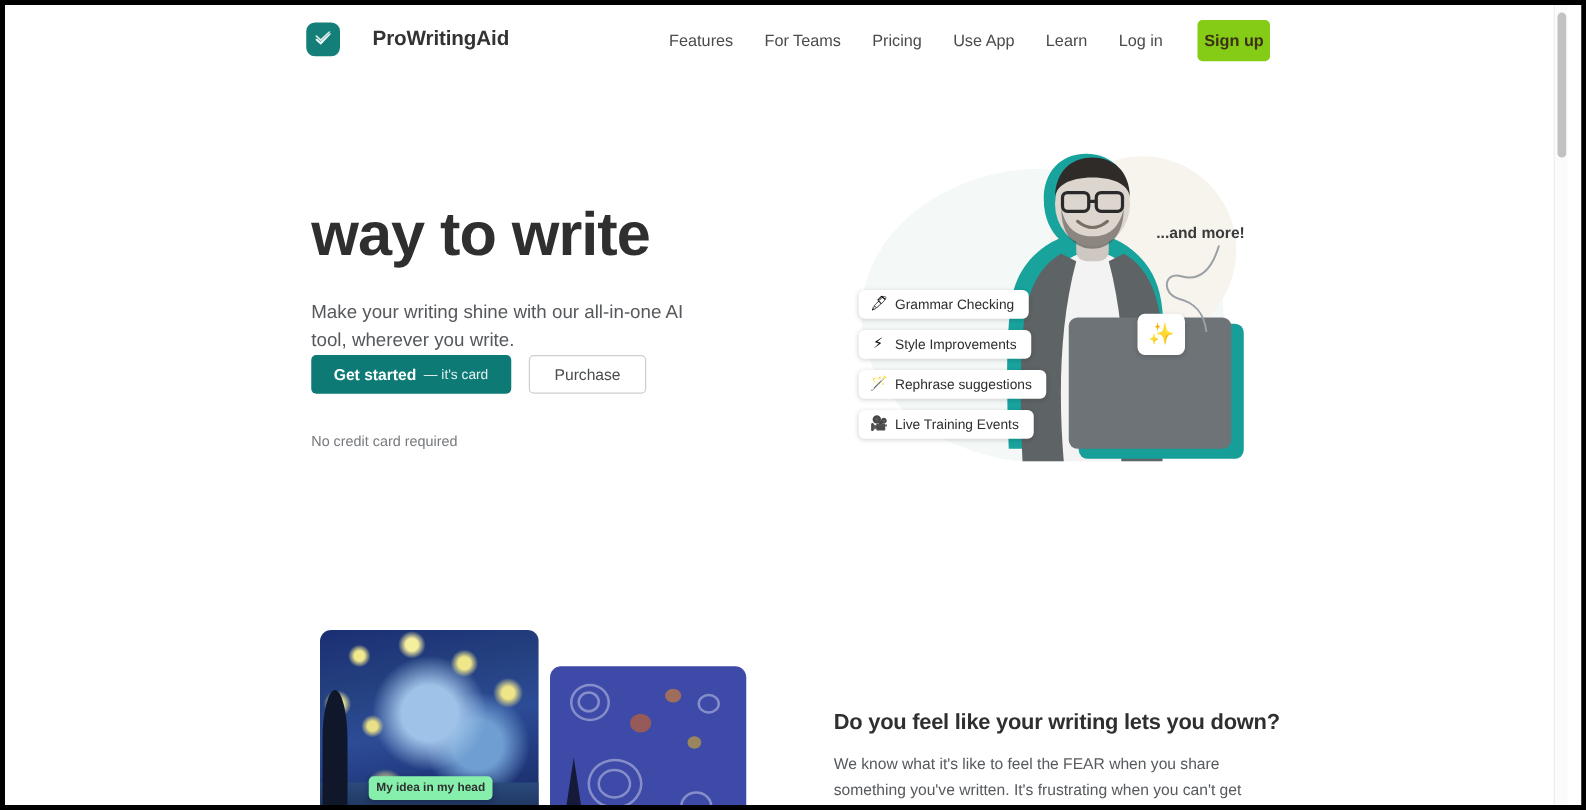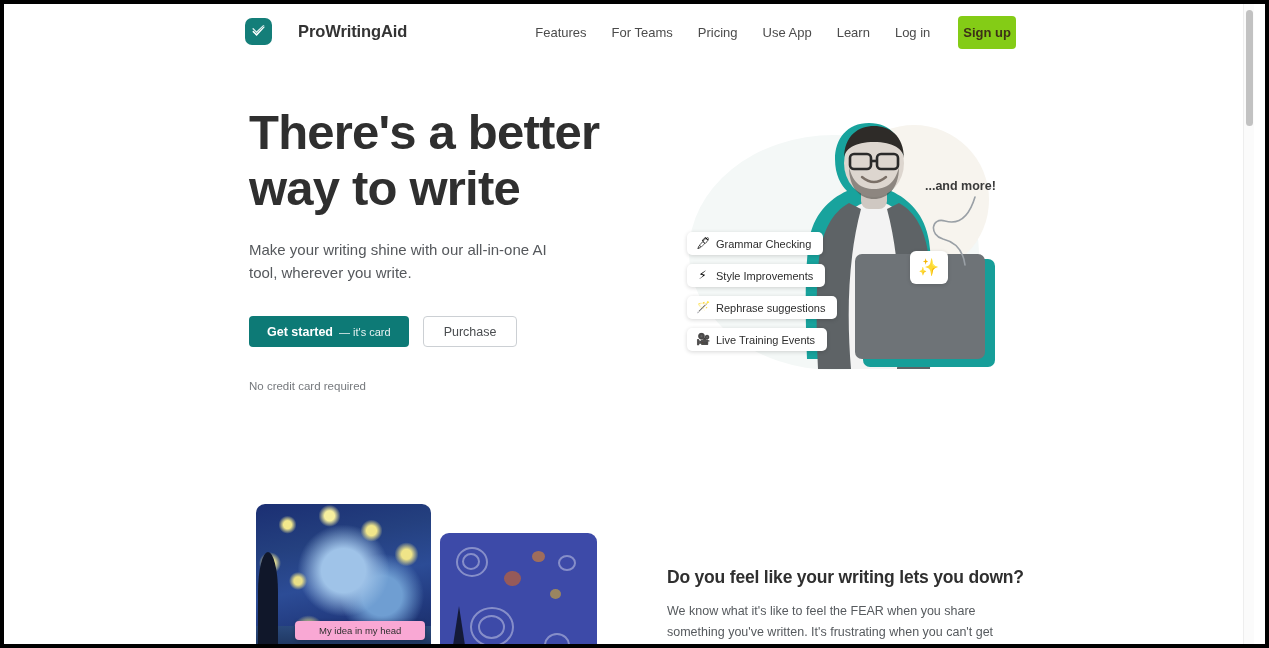--- a/index.html
+++ b/index.html
@@ -119,21 +119,20 @@
     letter-spacing: -0.8px;
   }
   .hero-sub {
     margin-top: 22px;
     font-size: 15px;
     line-height: 23px;
     color: #55585c;
     width: 330px;
   }
   .hero-actions {
-    margin-top: 32px;
     display: flex;
     align-items: center;
     gap: 14px;
   }
   .btn-primary {
     background: #0d7a76;
     color: #ffffff;
     border: none;
     border-radius: 4px;
     height: 31px;
@@ -336,26 +335,26 @@
     position: absolute; left: 12px; bottom: 0;
     width: 0; height: 0;
     border-left: 7px solid transparent;
     border-right: 7px solid transparent;
     border-bottom: 46px solid #141a38;
   }
 
   .idea-label {
     position: absolute;
     left: 41px; top: 117px;
-    background: #f9a8d4;
+    background: #86efac;
     border-radius: 4px;
     box-shadow: 0 1px 4px rgba(0,0,0,.22);
-    padding: 4px 24px;
+    padding: 4px 6px;
     font-size: 9.5px;
-    font-weight: normal;
+    font-weight: bold;
     color: #2f2f2f;
     white-space: nowrap;
   }
 
   #sec2-copy {
     position: absolute;
     left: 663px;
     top: 563px;
     width: 350px;
   }
@@ -418,21 +417,21 @@
       <a class="nav-link" href="#">Pricing</a>
       <a class="nav-link" href="#">Use App</a>
       <a class="nav-link" href="#">Learn</a>
       <a class="nav-link" href="#">Log in</a>
       <button class="signup-btn">Sign up</button>
     </div>
   </div>
 
   <div id="hero-copy">
     <h1 class="hero-title">
-      <span>There's a better</span><br>
+      <br>
       <span>way to write</span>
     </h1>
     <p class="hero-sub">Make your writing shine with our all-in-one AI tool, wherever you write.</p>
 
     <div class="hero-actions">
       <button class="btn-primary">
         <span>Get started</span>
         <span class="free">— it's card</span>
       </button>
       <button class="btn-secondary">Purchase</button>

